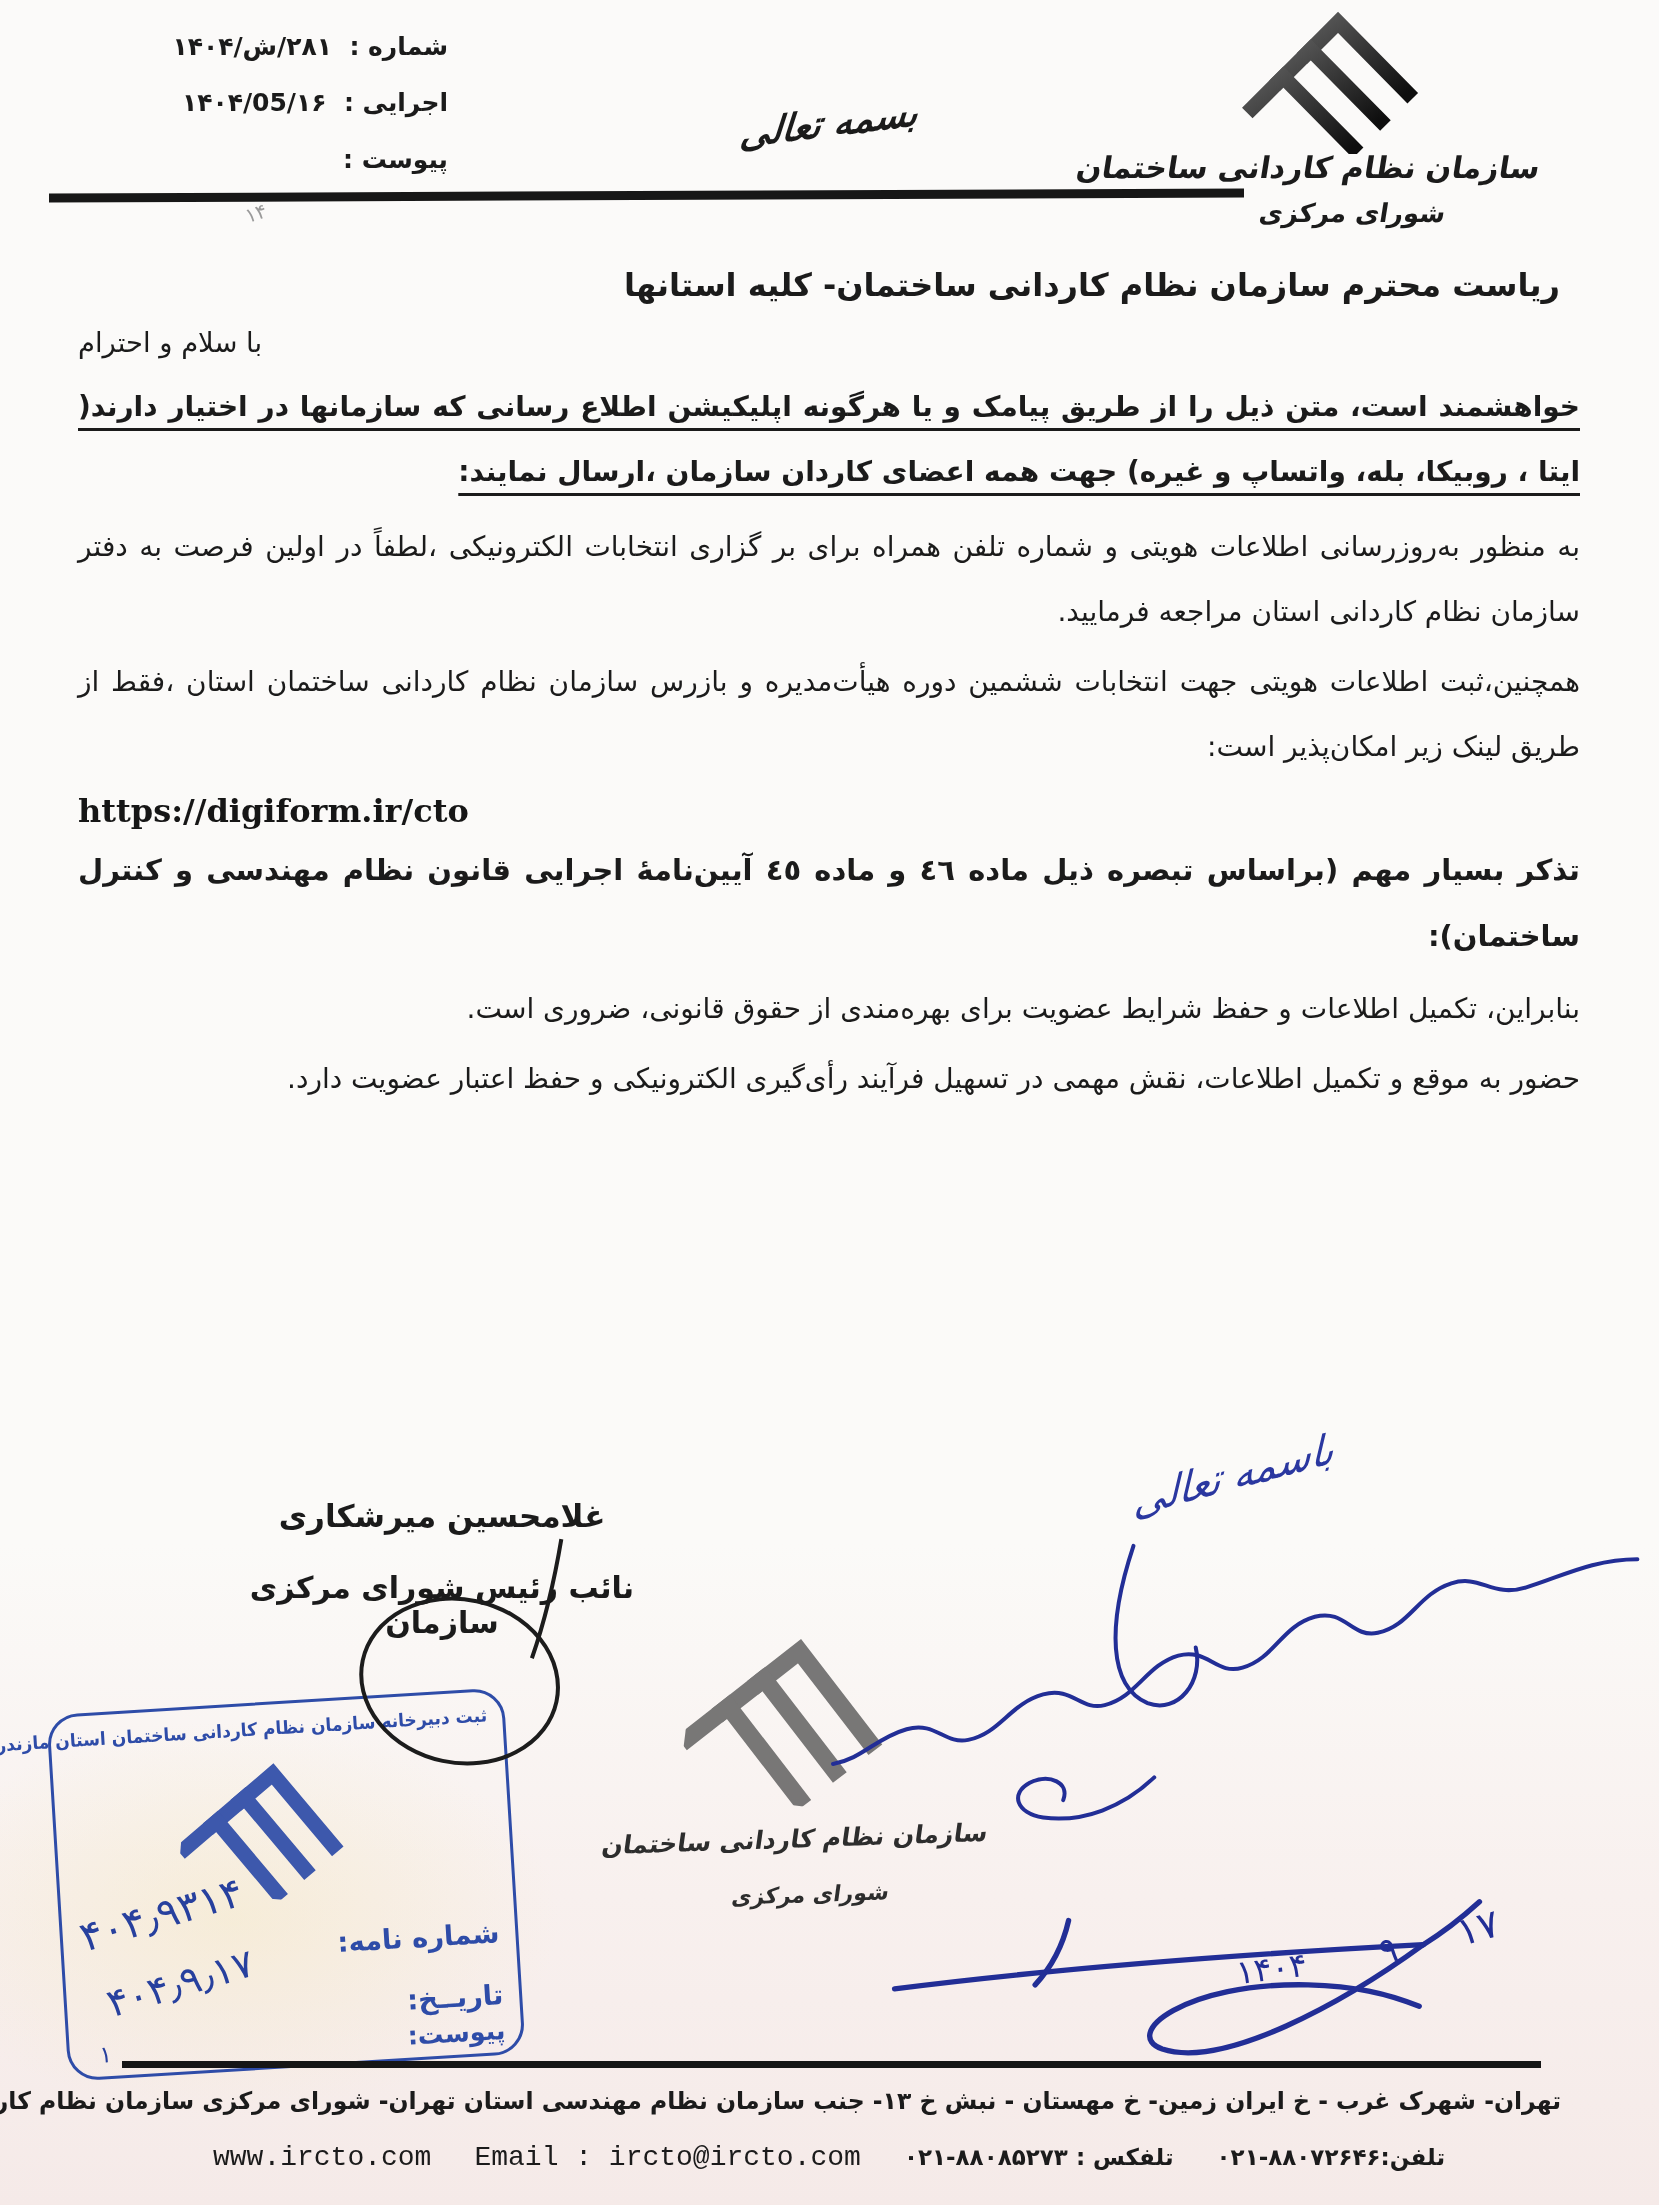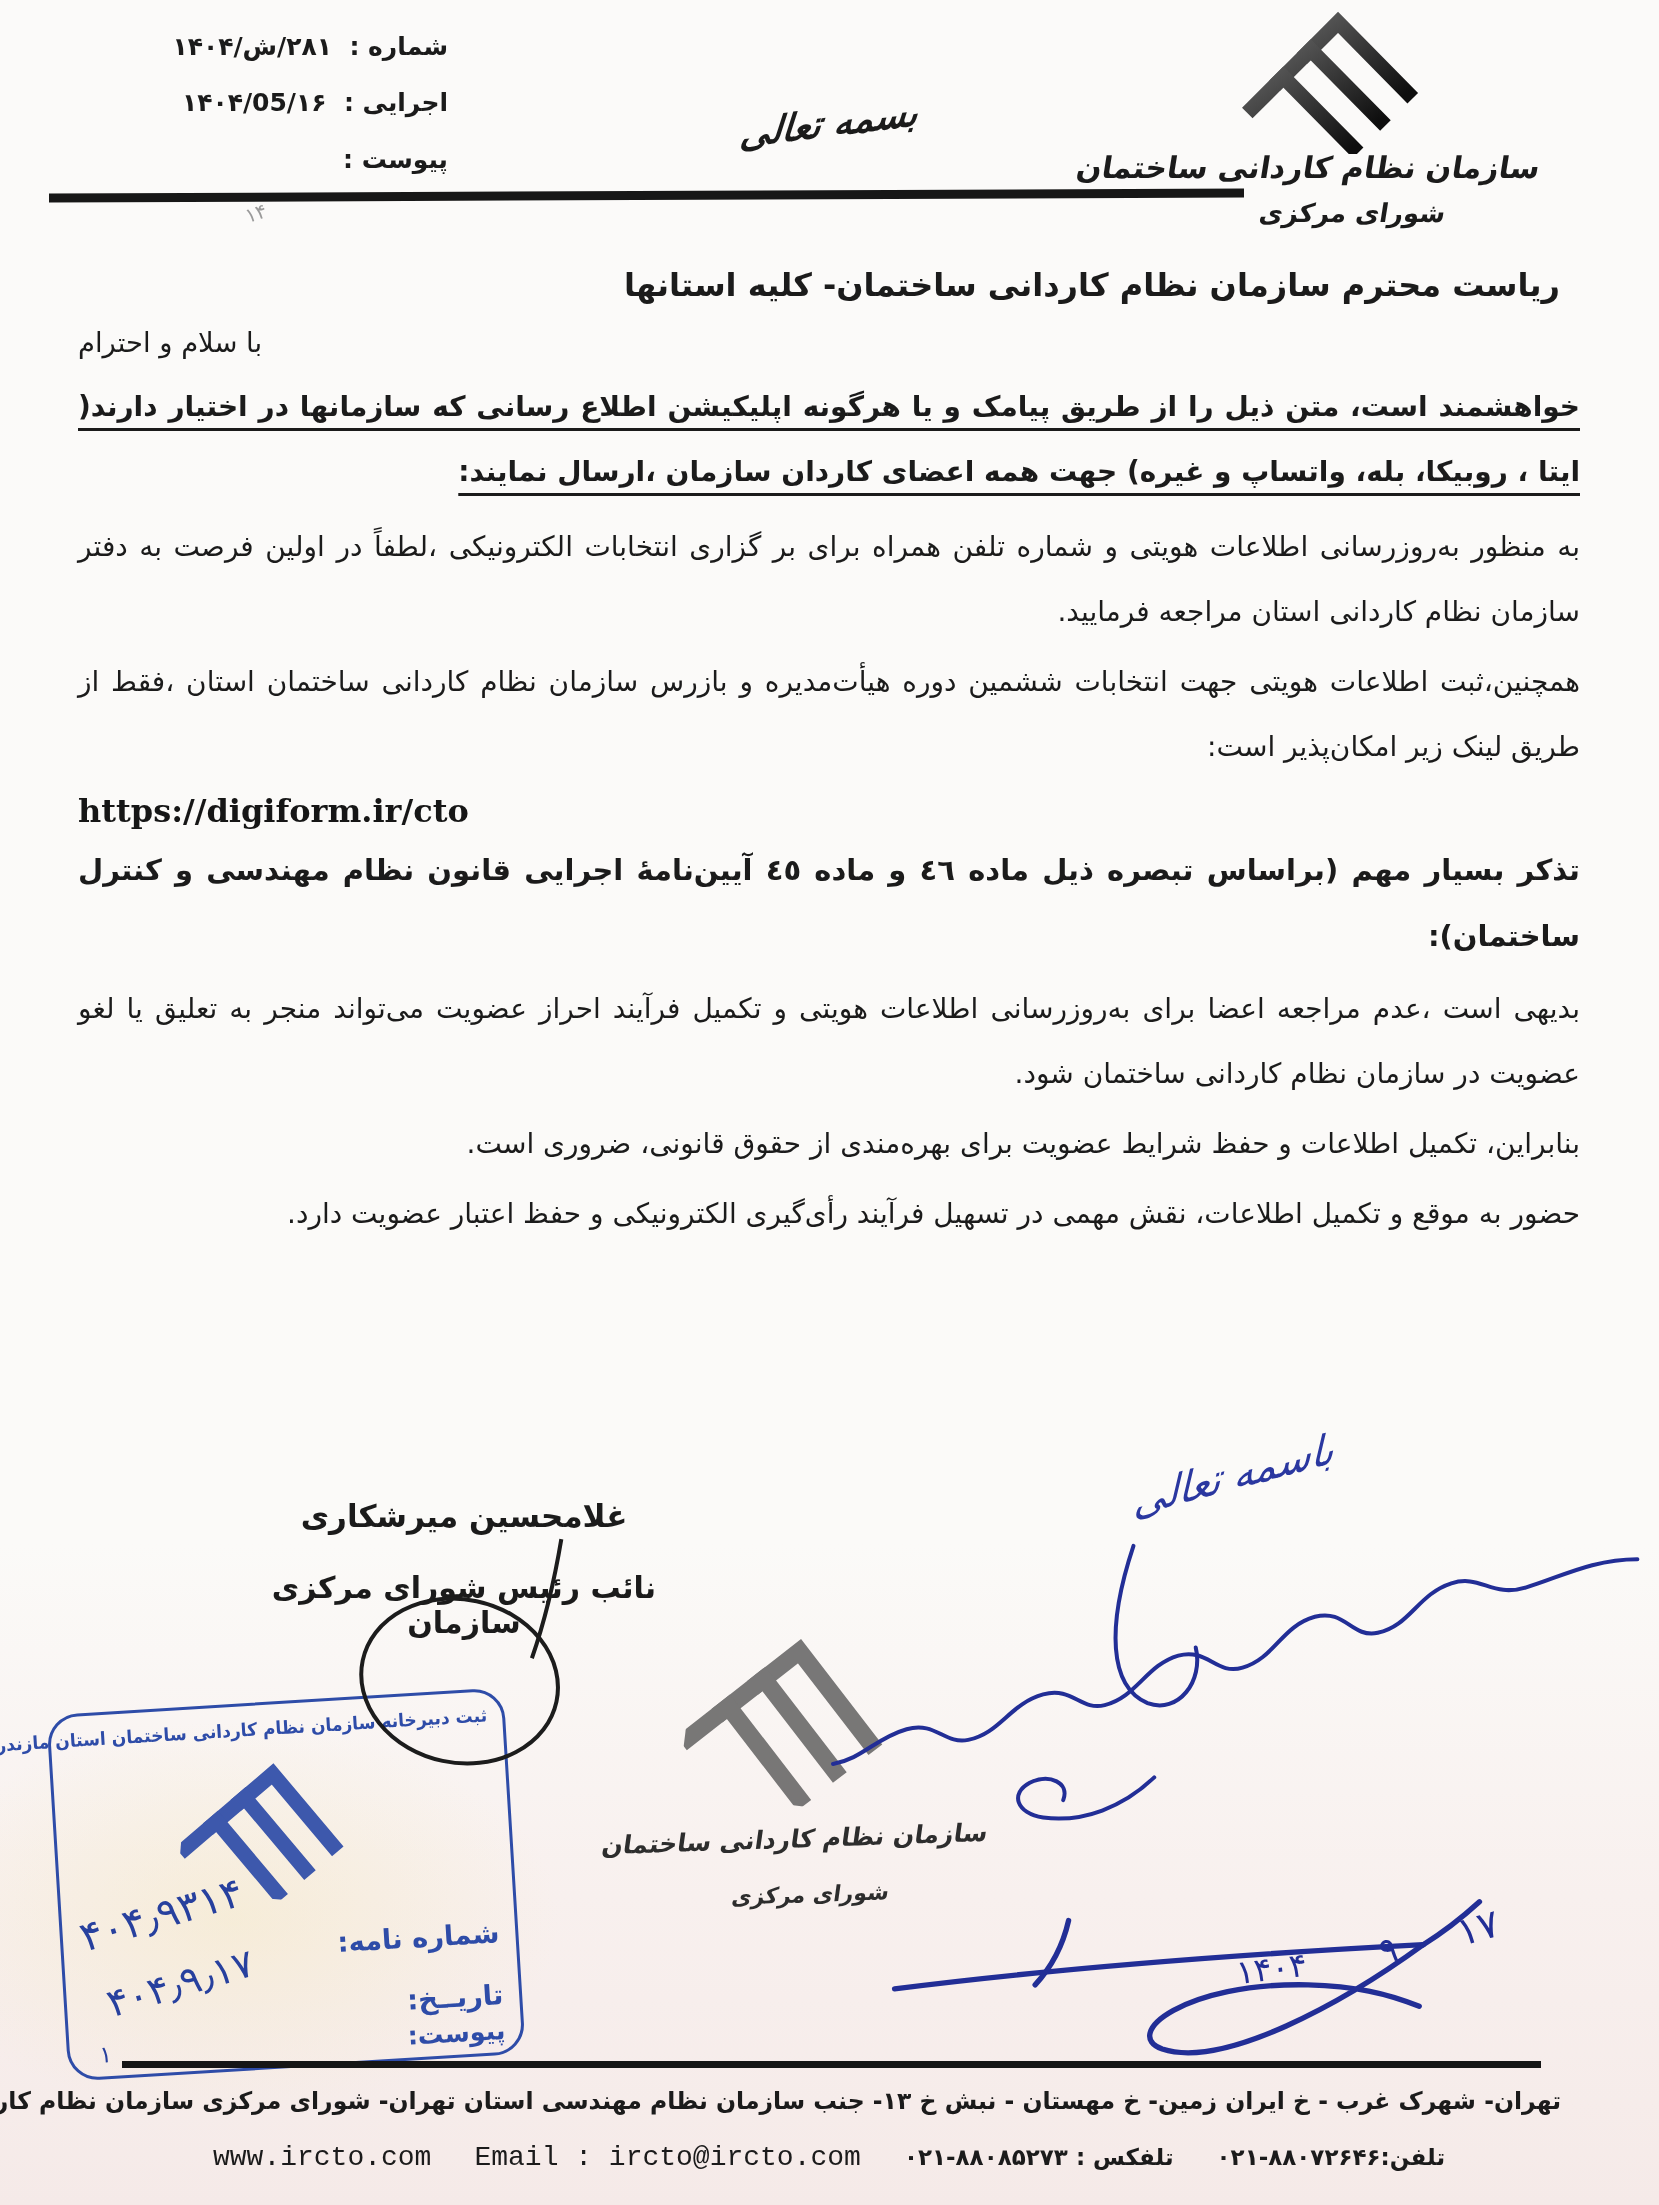--- a/index.html
+++ b/index.html
@@ -46,21 +46,21 @@
     text-decoration:underline;text-decoration-thickness:3.3px;text-underline-offset:12px;
   }
   .para{font-size:28px;line-height:2.32;margin:5.4px 0;}
   .link-row{text-align:left;direction:ltr;margin:12px 0 6.7px 0;}
   .link-row a{
     font-family:"DejaVu Serif",serif;font-size:32px;color:#161616;
     text-decoration:none;font-weight:600;
   }
   .notice{font-size:29px;font-weight:800;line-height:2.3;margin:6.7px 0;}
   
-  .sig-left{top:1498px;left:234px;width:462px;text-align:center;}
+  .sig-left{top:1498px;left:212px;width:462px;text-align:center;}
   .sig-name{font-size:31px;font-weight:800;}
   .sig-title{font-size:30px;font-weight:800;margin-top:36px;}
   .hw-basmala{
     top:1451px;left:1131px;color:#2a37a0;font-size:41px;white-space:nowrap;
     transform:rotate(-15deg) skewX(-16deg);font-style:italic;
   }
   .hw-day{top:1905px;left:1458px;color:#222e96;font-size:39px;transform:rotate(-16deg);}
   .hw-month{top:1930px;left:1380px;color:#222e96;font-size:35px;transform:rotate(-10deg);}
   .hw-year{top:1949px;left:1237px;color:#222e96;font-size:33px;transform:rotate(-7deg);}
   .stamp-gray-logo{top:1630px;left:689px;transform:rotate(7deg);opacity:.88;}
@@ -150,21 +150,20 @@
   <div class="abs body-text">
     <p class="recipient">ریاست محترم سازمان نظام کاردانی ساختمان- کلیه استانها</p>
     <p class="greeting">با سلام و احترام</p>
     <p class="request">خواهشمند است، متن ذیل را از طریق پیامک و یا هرگونه اپلیکیشن اطلاع رسانی که سازمانها در اختیار دارند( ایتا ، روبیکا، بله، واتساپ و غیره) جهت همه اعضای کاردان سازمان ،ارسال نمایند:</p>
     <p class="para">به منظور به‌روزرسانی اطلاعات هویتی و شماره تلفن همراه برای بر گزاری انتخابات الکترونیکی ،لطفاً در اولین فرصت به دفتر سازمان نظام کاردانی استان مراجعه فرمایید.</p>
     <p class="para">همچنین،ثبت اطلاعات هویتی جهت انتخابات ششمین دوره هیأت‌مدیره و بازرس سازمان نظام کاردانی ساختمان استان ،فقط از طریق لینک زیر امکان‌پذیر است:</p>
     <div class="link-row">
       <a>https://digiform.ir/cto</a>
     </div>
     <p class="notice">تذکر بسیار مهم (براساس تبصره ذیل ماده ٤٦ و ماده ٤٥ آیین‌نامهٔ اجرایی قانون نظام مهندسی و کنترل ساختمان):</p>
-    <p class="para">بدیهی است ،عدم مراجعه اعضا برای به‌روزرسانی اطلاعات هویتی و تکمیل فرآیند احراز عضویت می‌تواند منجر به تعلیق یا لغو عضویت در سازمان نظام کاردانی ساختمان شود.</p>
     <p class="para">بنابراین، تکمیل اطلاعات و حفظ شرایط عضویت برای بهره‌مندی از حقوق قانونی، ضروری است.</p>
     <p class="para">حضور به موقع و تکمیل اطلاعات، نقش مهمی در تسهیل فرآیند رأی‌گیری الکترونیکی و حفظ اعتبار عضویت دارد.</p>
   </div>
 
   <div class="abs sig-left">
     <div class="sig-name">غلامحسین میرشکاری</div>
     <div class="sig-title">نائب رئیس شورای مرکزی سازمان</div>
   </div>
 
   <div class="abs hw-basmala">باسمه تعالی</div>

